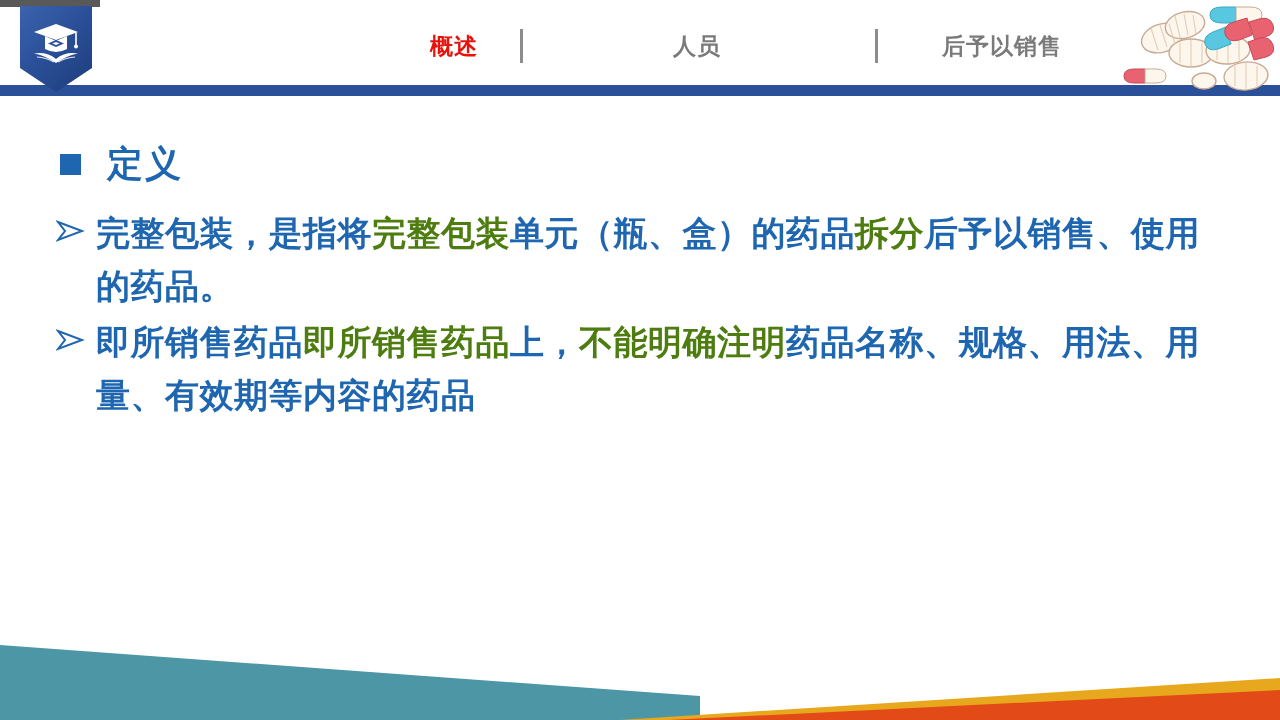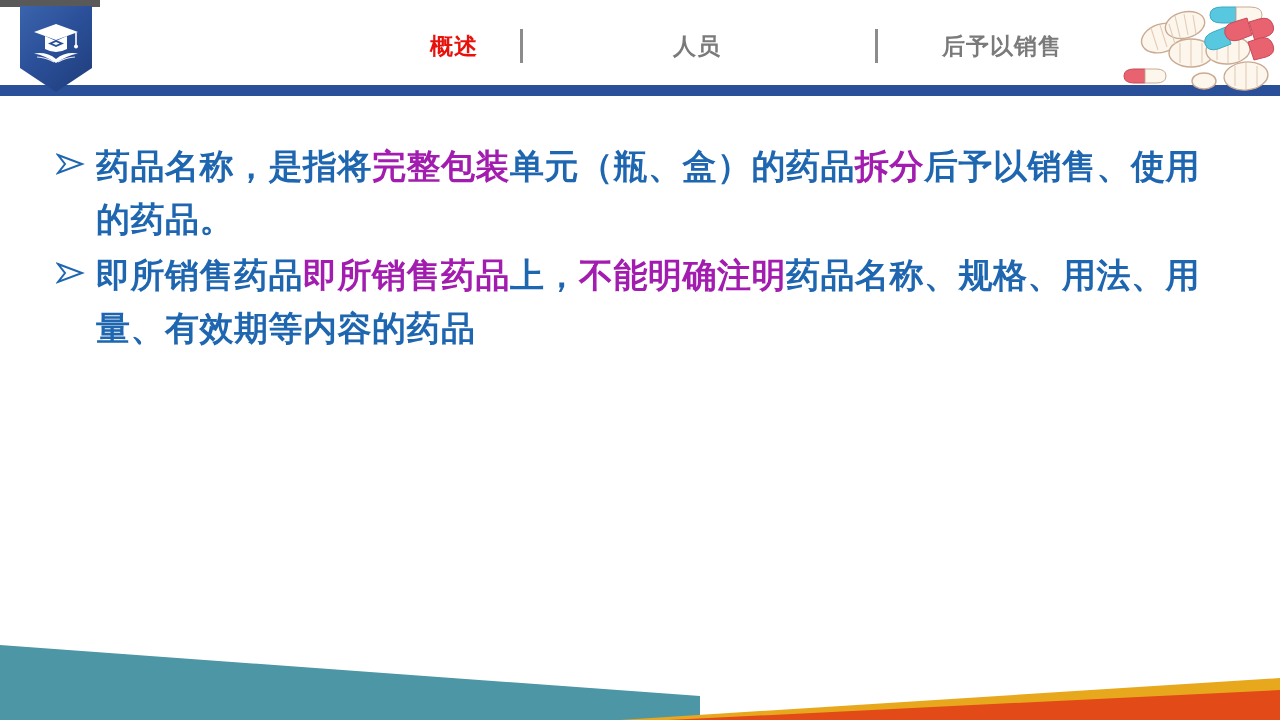--- a/index.html
+++ b/index.html
@@ -77,21 +77,21 @@
   .bullet-row{
     display:flex; align-items:flex-start; margin-bottom:4px;
   }
   .arrow-bullet{
     flex:0 0 40px; margin-top:12px; margin-left:4px;
   }
   .bullet-body{
     font-size:34px; font-weight:bold; line-height:1.55;
     letter-spacing:0.5px; color:#1f66b0;
   }
-  .bullet-body .hl{ color:#a21caf; }
+  .bullet-body .hl{ color:#4d7c0f; }
 
   
   .deco{
     position:absolute; left:0; bottom:0; width:1280px; height:130px;
     overflow:hidden;
   }
 </style>
 </head>
 <body>
 
@@ -166,28 +166,32 @@
         <path d="M142 38 q10 -2 13 7 q3 9 -7 12 l-12 3 l-6 -18 z" fill="#e8636f" stroke="#c64a57" stroke-width="1"></path>
         <path d="M16 69 q-10 0 -10 7 q0 7 10 7 l11 0 l0 -14 z" fill="#e8636f" stroke="#c64a57" stroke-width="1"></path>
         <path d="M27 69 l11 0 q10 0 10 7 q0 7 -10 7 l-11 0 z" fill="#fdf6ec" stroke="#c9aa92" stroke-width="1"></path>
       </g>
     </svg>
   </div>
 </div>
 
 <div class="content">
 
+  <div class="heading-row">
+    <div class="sq-bullet"></div>
+    <div class="heading-text">定义</div>
+  </div>
 
   <div class="bullet-row">
     <div class="arrow-bullet">
       <svg width="30" height="24" viewBox="0 0 30 24">
         <path d="M2 3 L26 12 L2 21 L9 12 Z" fill="#ffffff" stroke="#1f66b0" stroke-width="2"></path>
       </svg>
     </div>
-    <div class="bullet-body"><span>药品名称，是指将</span><span class="hl">完整包装</span><span>单元（瓶、盒）的药品</span><span class="hl">拆分</span><span>后予以销售、使用的药品。</span></div>
+    <div class="bullet-body"><span>完整包装，是指将</span><span class="hl">完整包装</span><span>单元（瓶、盒）的药品</span><span class="hl">拆分</span><span>后予以销售、使用的药品。</span></div>
   </div>
 
   <div class="bullet-row">
     <div class="arrow-bullet">
       <svg width="30" height="24" viewBox="0 0 30 24">
         <path d="M2 3 L26 12 L2 21 L9 12 Z" fill="#ffffff" stroke="#1f66b0" stroke-width="2"></path>
       </svg>
     </div>
     <div class="bullet-body"><span>即所销售药品</span><span class="hl">即所销售药品</span><span>上，</span><span class="hl">不能明确注明</span><span>药品名称、规格、用法、用量、有效期等内容的药品</span></div>
   </div>

